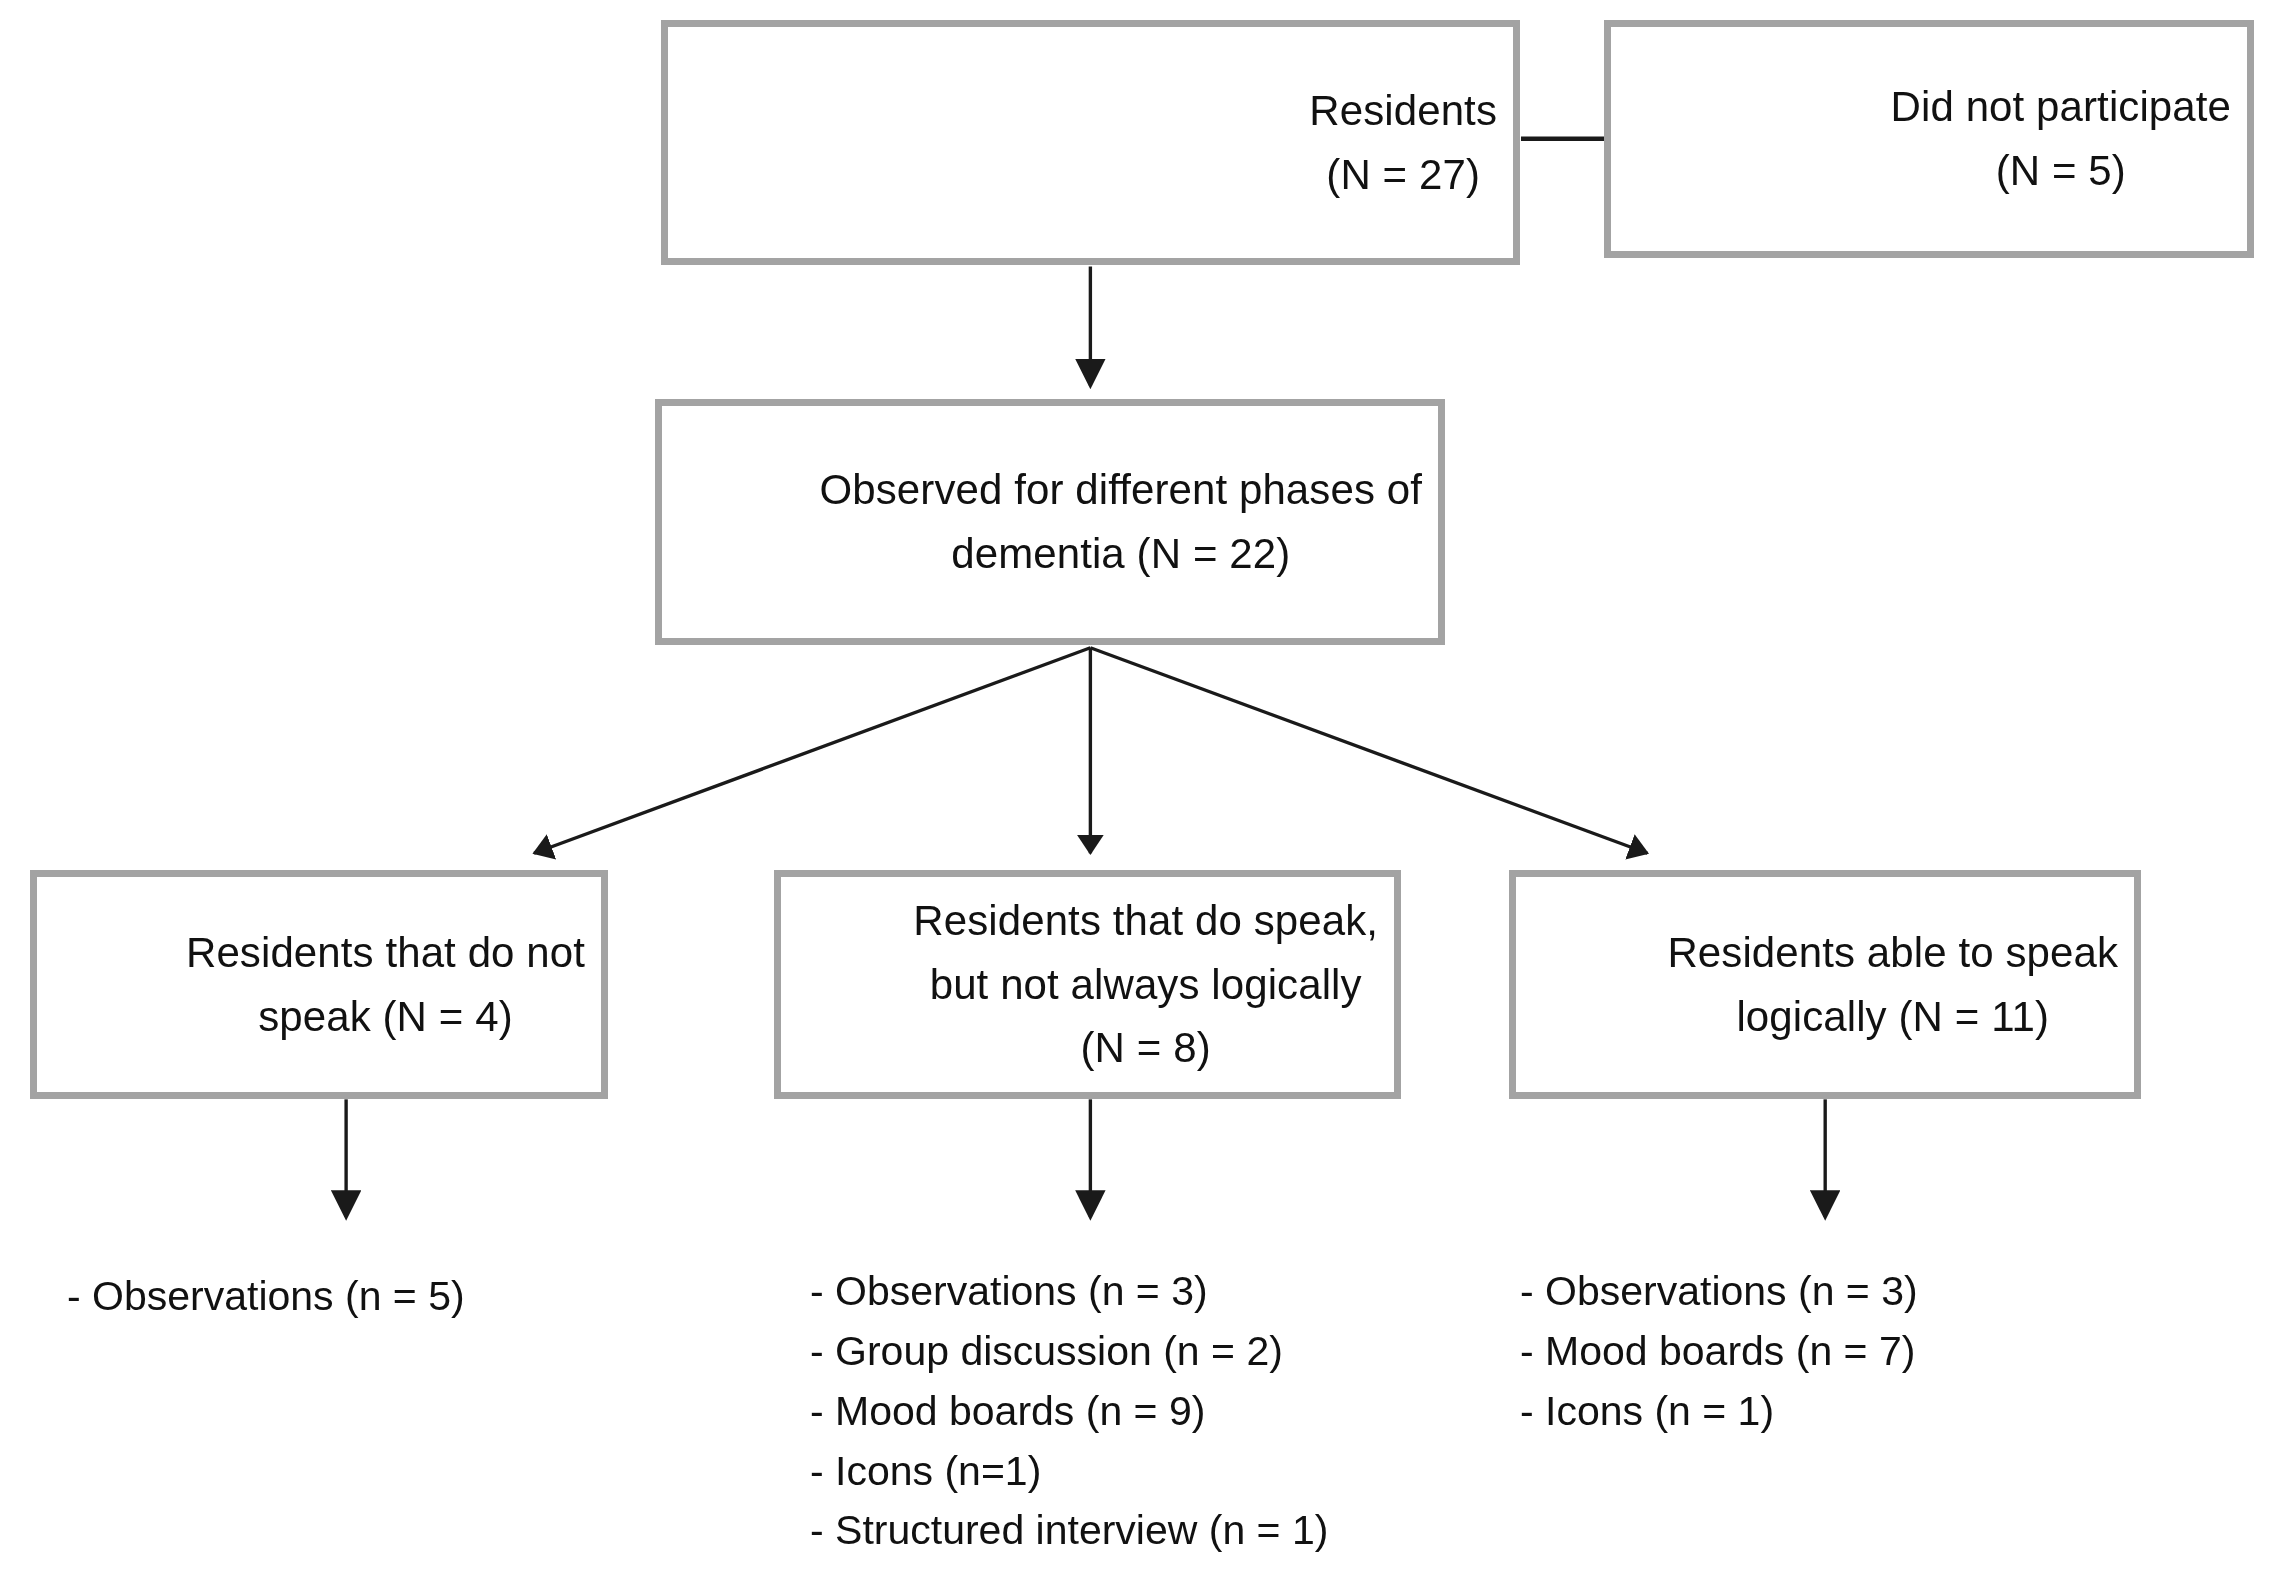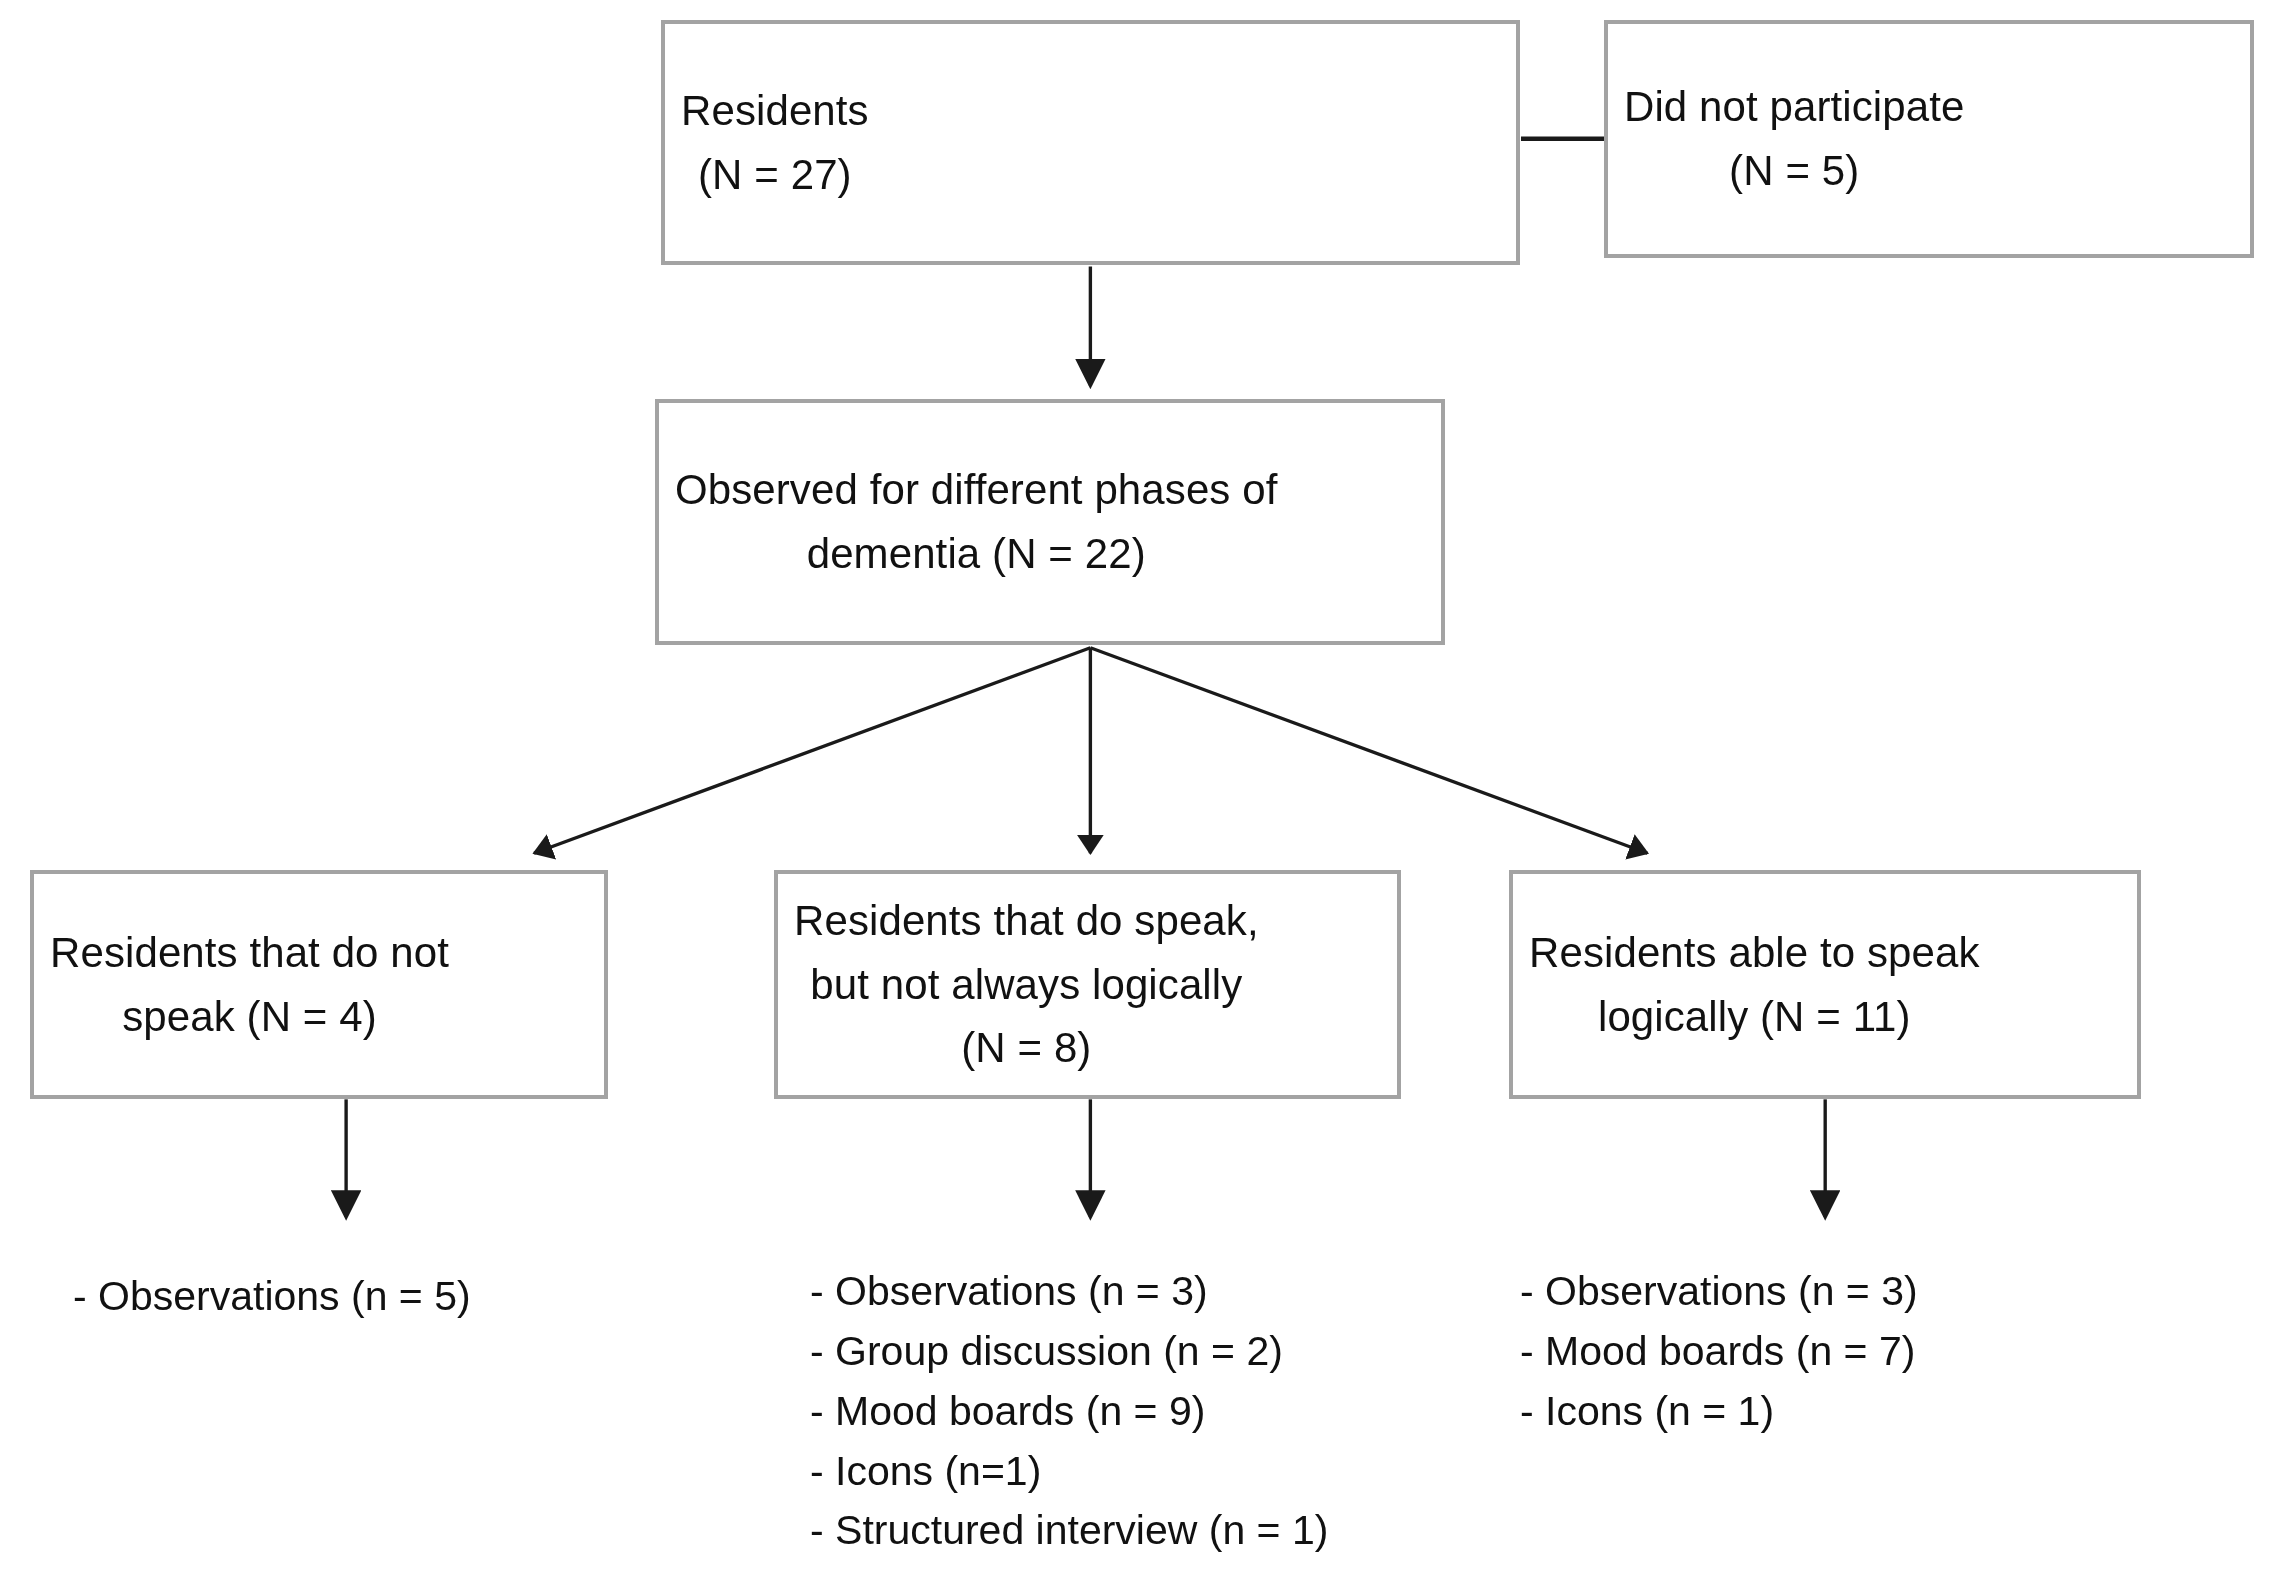--- a/index.html
+++ b/index.html
@@ -16,25 +16,25 @@
     position: relative;
     width: 2295px;
     height: 1595px;
     background: #ffffff;
     overflow: hidden;
   }
   
   .box {
     position: absolute;
     box-sizing: border-box;
-    border: 4px solid #a3a3a3;
+    border: 7px solid #a3a3a3;
     background: #ffffff;
     display: flex;
     align-items: center;
-    justify-content: flex-start;
+    justify-content: flex-end;
     text-align: center;
     padding: 0 16px;
   }
   .box .box-text {
     font-size: 42px;
     line-height: 1.52;
     letter-spacing: 0.1px;
     white-space: pre-line;
     color: #111111;
   }
@@ -47,21 +47,21 @@
 
   
   .outcome-list {
     position: absolute;
     font-size: 41px;
     line-height: 1.46;
     color: #111111;
     white-space: nowrap;
   }
   .outcome-list .outcome-item { display: block; }
-  #list-left   { left: 73px;  top: 1267px; }
+  #list-left   { left: 67px;  top: 1267px; }
   #list-middle { left: 810px; top: 1262px; }
   #list-right  { left: 1520px; top: 1262px; }
 
   
   #connectors {
     position: absolute;
     left: 0;
     top: 0;
     width: 2295px;
     height: 1595px;

